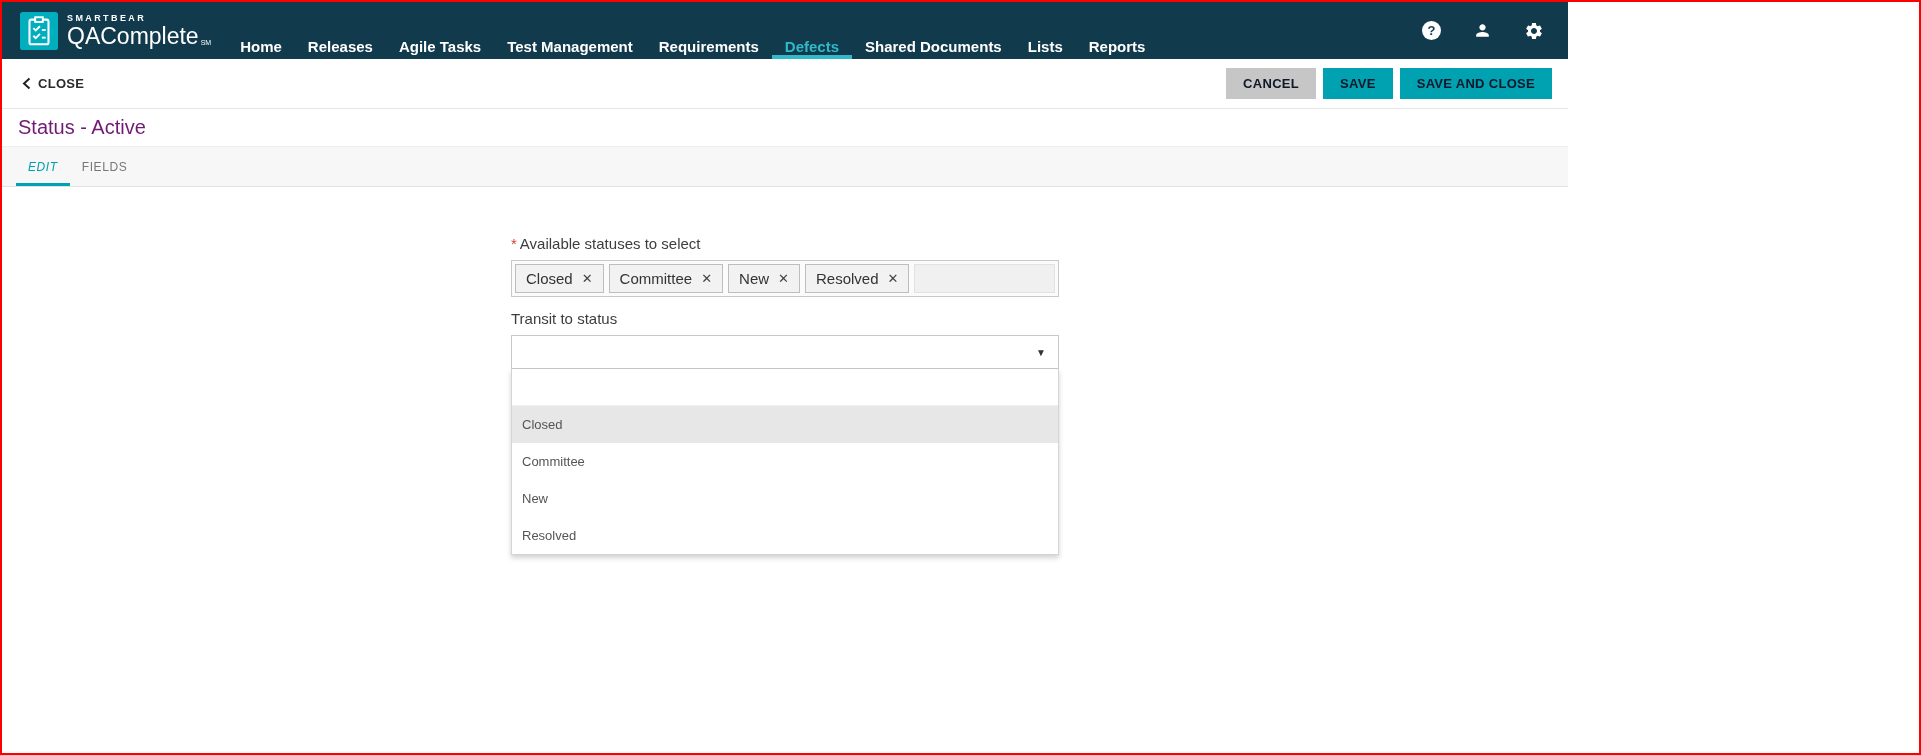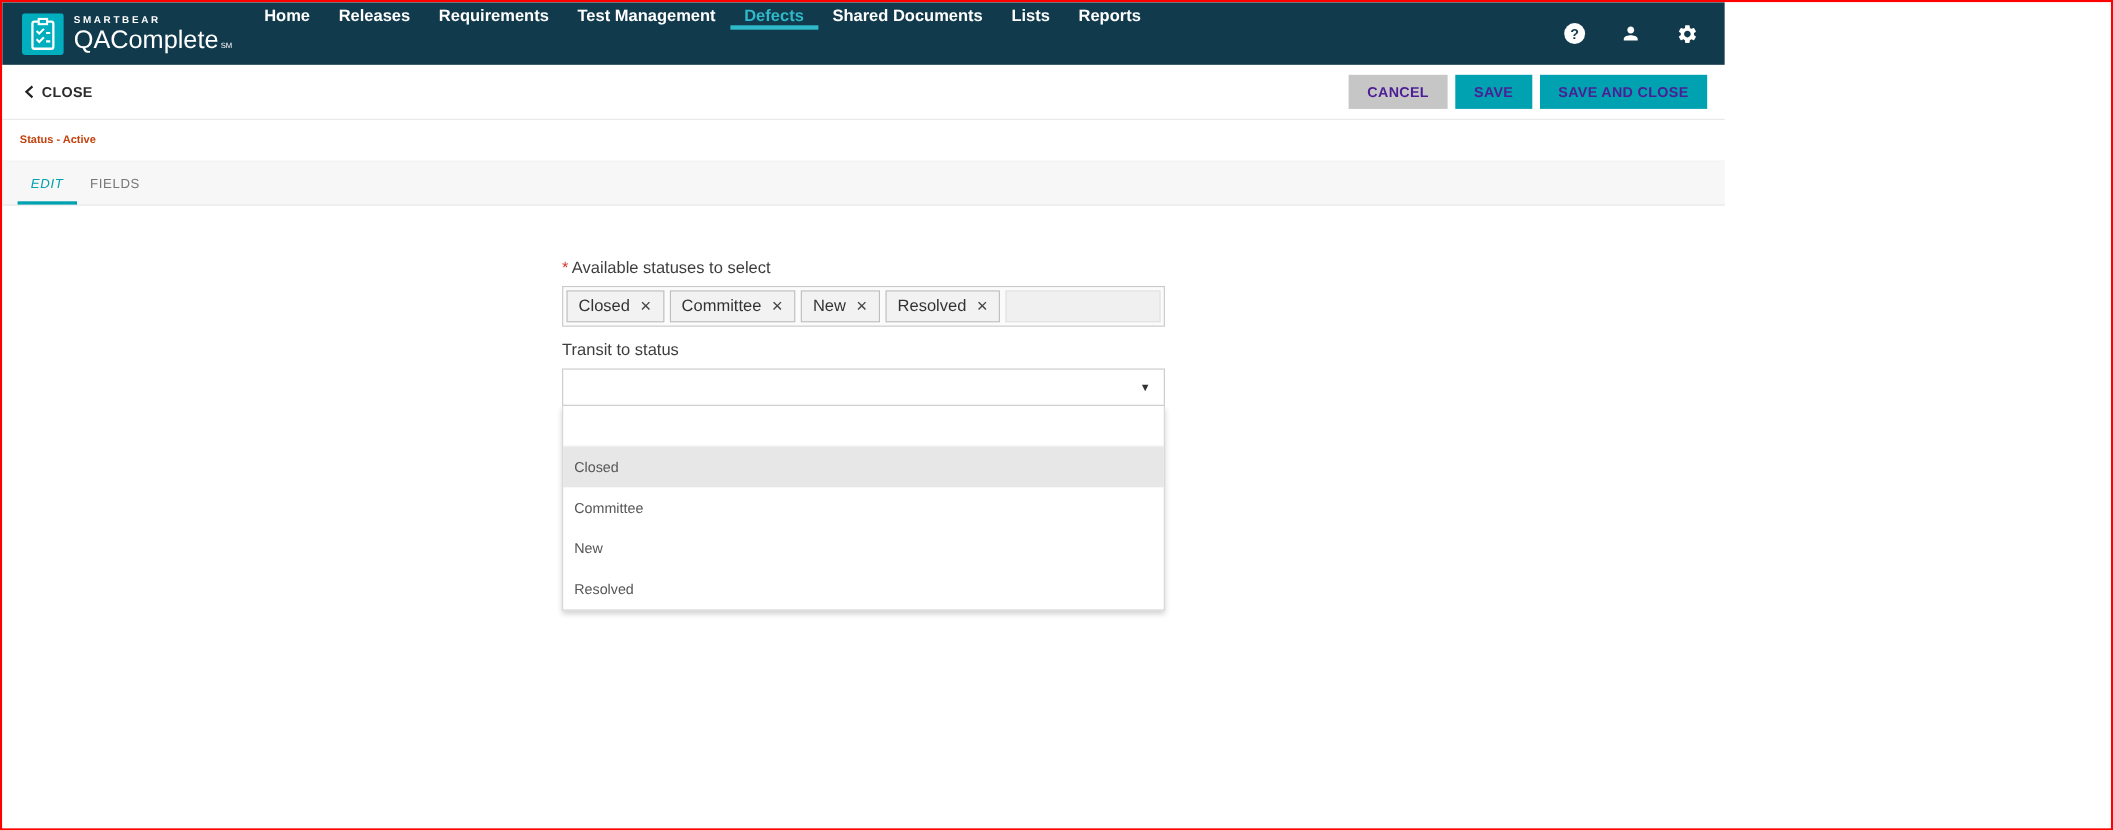--- a/index.html
+++ b/index.html
@@ -11,45 +11,45 @@
   .right-filler { flex:1; background:#fff; }
 
   
   .navbar { height:57px; background:#123a4d; display:flex; align-items:stretch; flex-shrink:0; }
   .brand { display:flex; align-items:center; padding:0 16px 0 18px; cursor:pointer; }
   .brand-text { margin-left:9px; color:#fff; }
   .brand-company { display:block; font-size:9px; letter-spacing:2.4px; line-height:11px; font-weight:bold; }
   .brand-product { display:flex; align-items:flex-end; font-size:23px; line-height:24px; font-weight:500; }
   .brand-mark { font-size:7px; line-height:9px; margin-left:2px; margin-bottom:1px; }
 
-  .nav { display:flex; align-items:flex-start; }
+  .nav { display:flex; align-items:flex-end; }
   .nav-item { display:flex; align-items:center; padding:4px 13px 0 13px; color:#fff; font-weight:bold;
               font-size:15px; text-decoration:none; border-bottom:4px solid transparent; cursor:pointer; white-space:nowrap; }
   .nav-item.active { color:#2fb9c9; border-bottom-color:#2fb9c9; }
 
   .nav-icons { margin-left:auto; display:flex; align-items:center; gap:32px; padding-right:24px; }
   .icon-help { width:19px; height:19px; border-radius:50%; background:#fff; color:#123a4d; font-weight:bold;
                font-size:13px; display:flex; align-items:center; justify-content:center; cursor:pointer; }
   .nav-svg-icon { display:flex; align-items:center; cursor:pointer; }
 
   
   .toolbar { height:50px; background:#fff; display:flex; align-items:center; padding:0 16px 0 20px;
              border-bottom:1px solid #e6e6e6; flex-shrink:0; }
   .back { display:flex; align-items:center; gap:7px; font-size:13px; font-weight:bold; color:#2b2b2b;
           text-decoration:none; cursor:pointer; letter-spacing:.3px; }
   .toolbar-buttons { margin-left:auto; display:flex; gap:7px; }
-  .btn { height:31px; border:none; color:#4c1d95; font-family:inherit; font-weight:bold; font-size:13px;
+  .btn { height:31px; border:none; color:#0f172a; font-family:inherit; font-weight:bold; font-size:13px;
          padding:0 17px; cursor:pointer; letter-spacing:.3px; }
   .btn-gray { background:#c6c6c6; }
   .btn-teal { background:#00a1b1; }
 
   
   .title-row { height:38px; display:flex; align-items:center; padding-left:16px; background:#fff;
                border-bottom:1px solid #efefef; flex-shrink:0; }
-  .page-title { color:#c2410c; font-size:10px;font-weight:bold; }
+  .page-title { color:#701a75; font-size:20px; }
 
   .tabs { height:40px; background:#f7f7f7; border-bottom:1px solid #e2e2e2; display:flex;
           align-items:stretch; padding-left:14px; flex-shrink:0; }
   .tab { display:flex; align-items:center; padding:3px 12px 0 12px; font-size:12px; letter-spacing:.6px;
          color:#777; border-bottom:3px solid transparent; cursor:pointer; }
   .tab.active { color:#00a1b1; border-bottom-color:#00a1b1;font-style:italic; }
 
   
   .content { flex:1; background:#fff; position:relative; }
   .form { position:absolute; left:509px; top:48px; width:548px; }
@@ -99,22 +99,23 @@
           <span class="brand-product">
             <span>QAComplete</span>
             <span class="brand-mark">SM</span>
           </span>
         </span>
       </div>
 
       <nav class="nav">
         <a class="nav-item">Home</a>
         <a class="nav-item">Releases</a>
+        <a class="nav-item">Agile Tasks</a>
+        <a class="nav-item">Test Management</a>
         <a class="nav-item">Requirements</a>
-        <a class="nav-item">Test Management</a>
         <a class="nav-item active">Defects</a>
         <a class="nav-item">Shared Documents</a>
         <a class="nav-item">Lists</a>
         <a class="nav-item">Reports</a>
       </nav>
 
       <div class="nav-icons">
         <span class="icon-help">?</span>
         <span class="nav-svg-icon">
           <svg width="19" height="19" viewBox="0 0 24 24">

